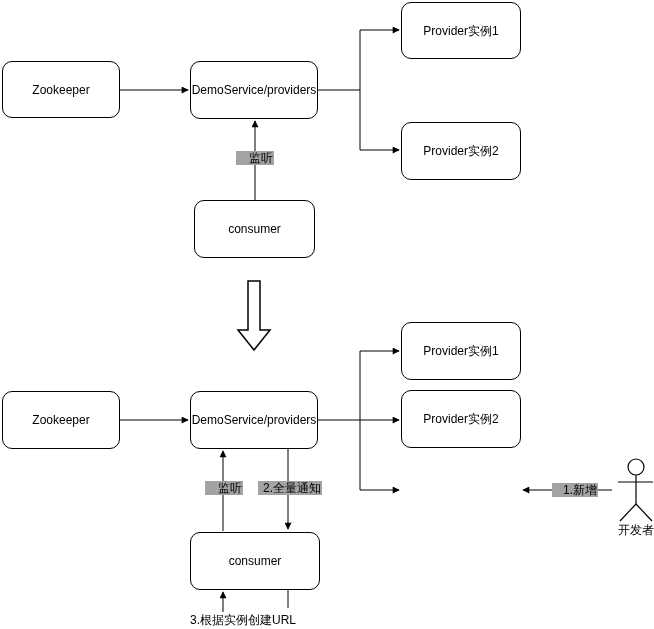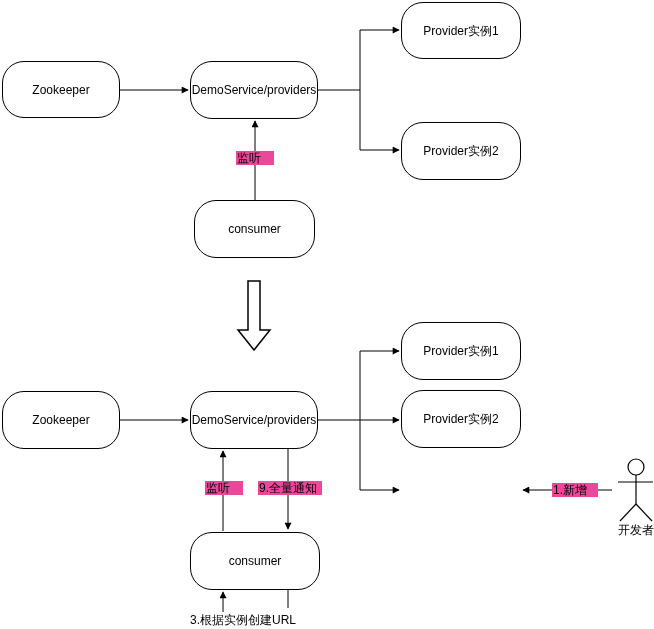--- a/index.html
+++ b/index.html
@@ -3,27 +3,27 @@
 <meta charset="utf-8">
 <style>
   html,body{margin:0;padding:0;background:#ffffff;}
   #canvas{
     position:relative;width:654px;height:629px;background:#ffffff;overflow:hidden;
     font-family:"Liberation Sans","DejaVu Sans",sans-serif;color:#000;
   }
   #wires{position:absolute;left:0;top:0;z-index:0;}
   .node{
     position:absolute;z-index:1;box-sizing:border-box;
-    background:#ffffff;border:1px solid #000000;border-radius:22px;
+    background:#ffffff;border:1px solid #000000;border-radius:10px;
     display:flex;align-items:center;justify-content:center;
     font-size:12px;line-height:14px;text-align:center;
   }
   .edge-label{
-    position:absolute;z-index:2;background:#ec4899;
-    font-size:12px;line-height:14px;text-align:left;white-space:nowrap;
+    position:absolute;z-index:2;background:#a3a3a3;
+    font-size:12px;line-height:14px;text-align:right;white-space:nowrap;
     padding:0 1px;
   }
   .plain-label{
     position:absolute;z-index:2;
     font-size:12px;line-height:14px;text-align:center;white-space:nowrap;
   }
 </style>
 </head>
 <body>
 
@@ -107,21 +107,21 @@
     <span>Provider实例2</span>
   </div>
 
 
   <div class="node" style="left:190px;top:532px;width:130px;height:58px">
     <span>consumer</span>
   </div>
 
   <div class="edge-label" style="left:205px;top:481px;width:36px">监听</div>
 
-  <div class="edge-label" style="left:258px;top:481px;width:62px">9.全量通知</div>
+  <div class="edge-label" style="left:258px;top:481px;width:62px">2.全量通知</div>
 
   <div class="plain-label" style="left:188px;top:613px;width:110px">3.根据实例创建URL</div>
 
   <div class="edge-label" style="left:552px;top:483px;width:44px">1.新增</div>
 
   <div class="plain-label" style="left:608px;top:523px;width:56px">开发者</div>
 
 </div>
 
 </body></html>

